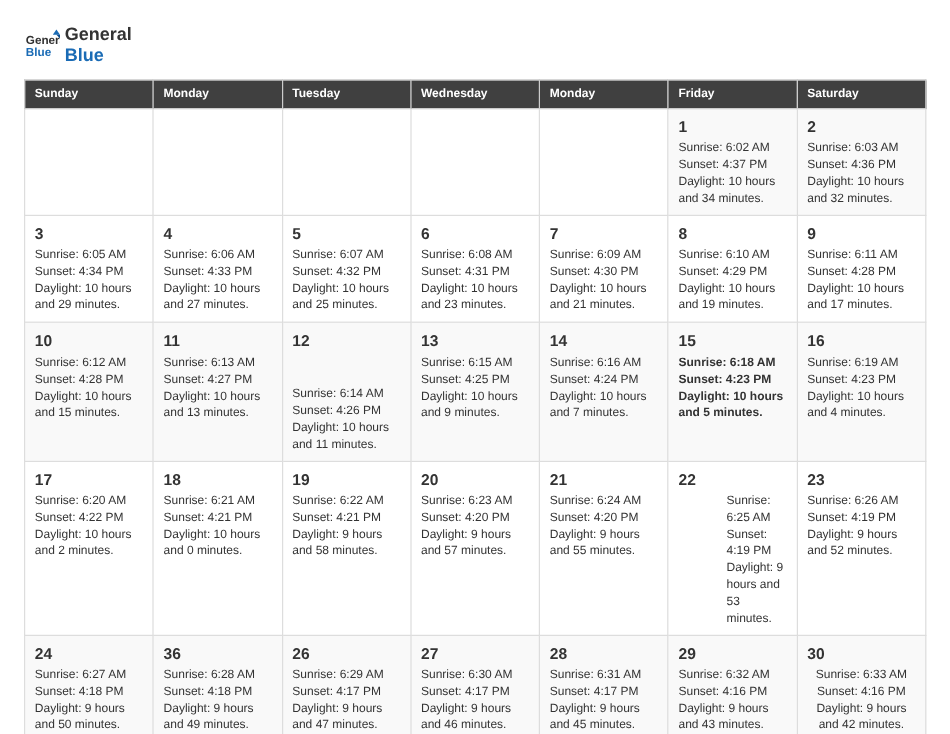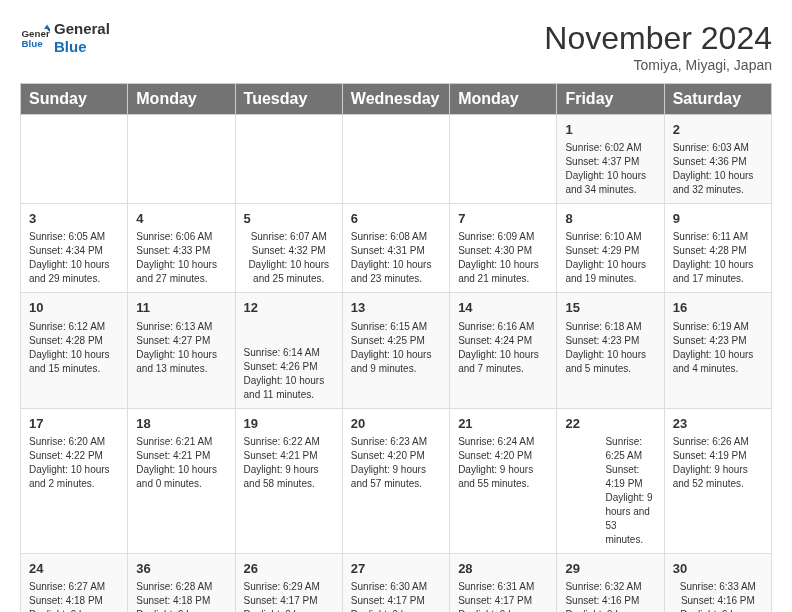--- a/index.html
+++ b/index.html
@@ -36,25 +36,25 @@
     .location {
       font-size: 14px;
       color: #555;
     }
     table {
       width: 100%;
       border-collapse: collapse;
       font-size: 11px;
     }
     thead tr th {
-      background-color: #737373;
+      background-color: #404040;
       color: #fff;
       text-align: left;
       padding: 6px 8px;
-      font-size: 16px;
+      font-size: 10px;
       font-weight: bold;
       border: 1px solid #ccc;
     }
     tbody tr td {
       vertical-align: top;
       padding: 6px 8px;
       border: 1px solid #ddd;
       width: calc(100% / 7);
       min-height: 80px;
       height: 80px;
@@ -90,24 +90,20 @@
       <text x="2" y="18" font-size="13" font-weight="bold" fill="#333">General</text>
       <text x="2" y="32" font-size="13" font-weight="bold" fill="#1a6bb5">Blue</text>
       <polygon points="32,8 40,8 36,2" fill="#1a6bb5"></polygon>
       <polygon points="36,8 40,12 40,8" fill="#0a4a8a"></polygon>
     </svg>
     <div style="line-height:1.2">
       <div style="font-size:15px; font-weight:bold; color:#333;">General</div>
       <div style="font-size:15px; font-weight:bold; color:#1a6bb5;">Blue</div>
     </div>
   </div>
-  <div class="title-block">
-    <div class="month-title">November 2024</div>
-    <div class="location">Tomiya, Miyagi, Japan</div>
-  </div>
 </div>
 
 <table>
   <thead>
     <tr>
     <th>Sunday</th>
         <th>Monday</th>
         <th>Tuesday</th>
         <th>Wednesday</th>
         <th>Monday</th>
@@ -143,21 +139,21 @@
 Daylight: 10 hours and 29 minutes.</div>
         </td>
         <td>
           <span class="day-number">4</span>
           <div class="day-info" style="white-space: pre-line;">Sunrise: 6:06 AM
 Sunset: 4:33 PM
 Daylight: 10 hours and 27 minutes.</div>
         </td>
         <td>
           <span class="day-number">5</span>
-          <div class="day-info" style="white-space: pre-line; text-align: center;">Sunrise: 6:07 AM
+          <div class="day-info" style="white-space: pre-line;">Sunrise: 6:07 AM
 Sunset: 4:32 PM
 Daylight: 10 hours and 25 minutes.</div>
         </td>
         <td>
           <span class="day-number">6</span>
           <div class="day-info" style="white-space: pre-line;">Sunrise: 6:08 AM
 Sunset: 4:31 PM
 Daylight: 10 hours and 23 minutes.</div>
         </td>
         <td>
@@ -205,21 +201,21 @@
 Daylight: 10 hours and 9 minutes.</div>
         </td>
         <td>
           <span class="day-number">14</span>
           <div class="day-info" style="white-space: pre-line;">Sunrise: 6:16 AM
 Sunset: 4:24 PM
 Daylight: 10 hours and 7 minutes.</div>
         </td>
         <td>
           <span class="day-number">15</span>
-          <div class="day-info" style="white-space: pre-line;">Sunrise: 6:18 AM
+          <div class="day-info" style="white-space: pre-line; font-weight: bold;">Sunrise: 6:18 AM
 Sunset: 4:23 PM
 Daylight: 10 hours and 5 minutes.</div>
         </td>
         <td>
           <span class="day-number">16</span>
           <div class="day-info" style="white-space: pre-line;">Sunrise: 6:19 AM
 Sunset: 4:23 PM
 Daylight: 10 hours and 4 minutes.</div>
         </td>
       </tr>

